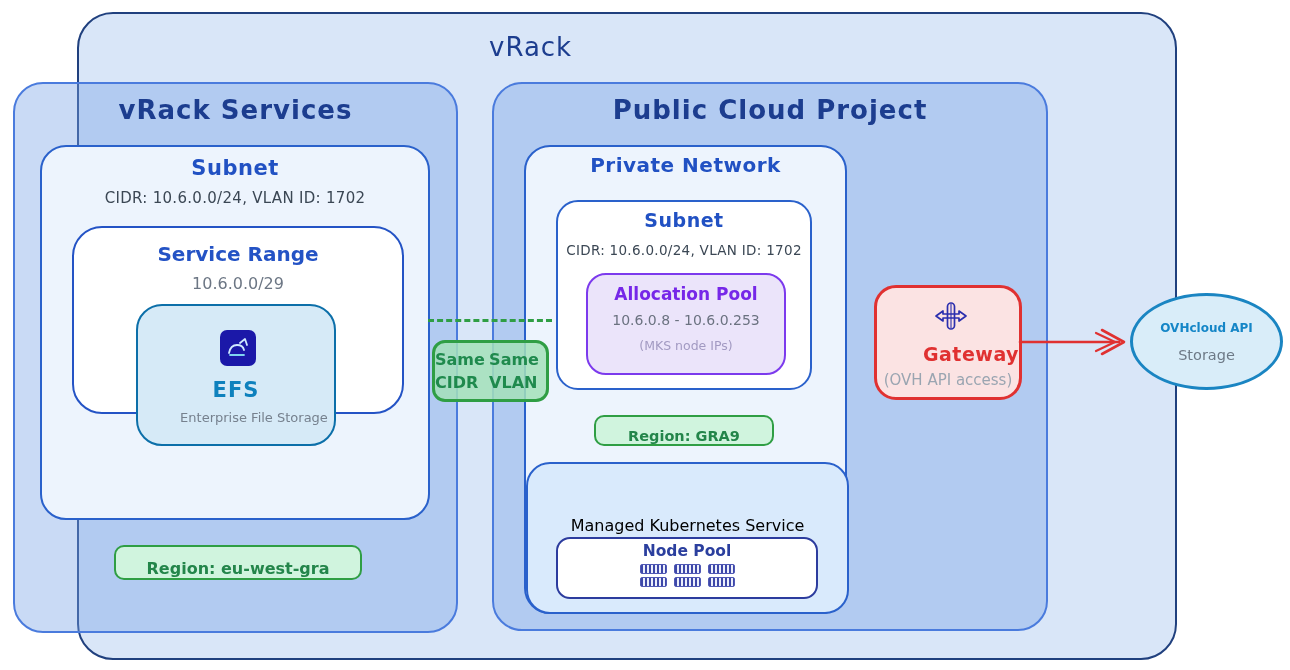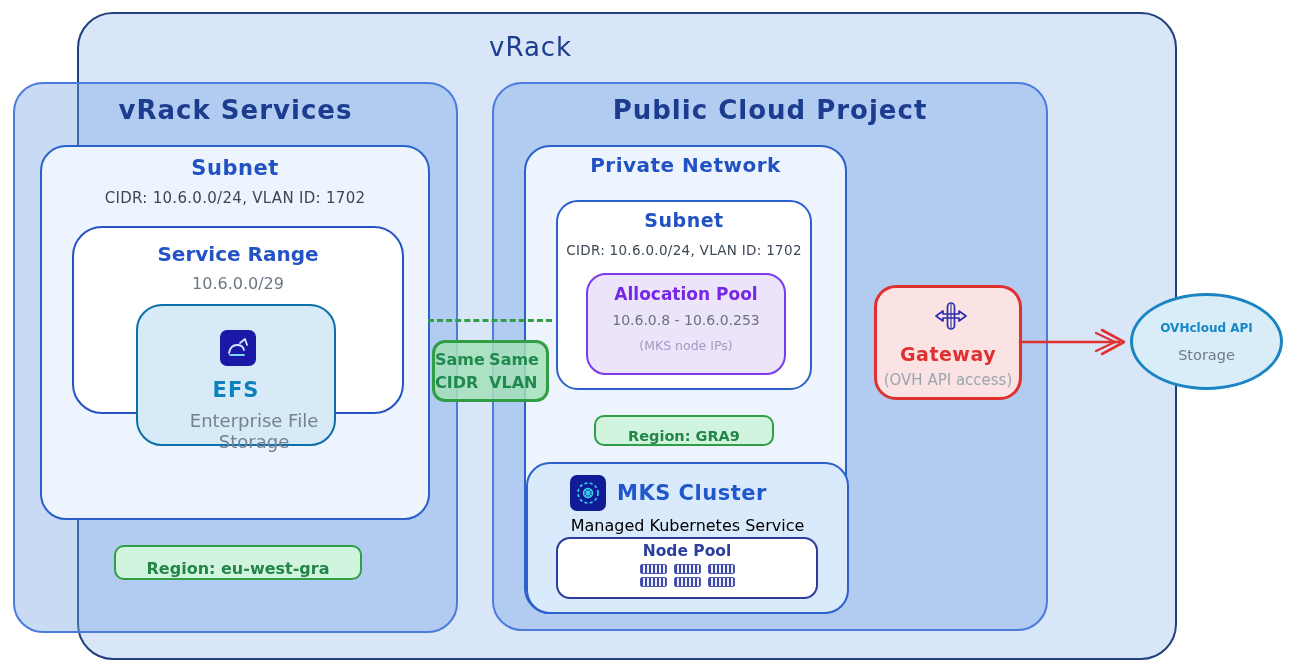--- a/index.html
+++ b/index.html
@@ -28,21 +28,21 @@
 
   .service-range { left:30px; top:79px; width:332px; height:188px; background:#ffffff;
                    border:2.5px solid #2453c5; border-radius:30px; }
   .sr-title { top:14px; font-size:20px; font-weight:bold; color:#2453c5; }
   .sr-cidr { top:46px; font-size:16px; color:#6c7684; }
 
   .efs-box { left:62px; top:76px; width:200px; height:142px; background:#d6eaf7;
              border:2.5px solid #0c6fa9; border-radius:26px; }
   .efs-icon { top:24px; left:82px; width:36px; height:36px; }
   .efs-name { top:72px; font-size:21px; font-weight:bold; color:#0e81bd; letter-spacing:1px; }
-  .efs-sub { top:104px; font-size:18px; color:#76818e;margin-left:36px; }
+  .efs-sub { top:104px; font-size:13px; color:#76818e;margin-left:36px; }
 
   .badge-green { background:#d0f4de; border:2px solid #2f9e44; border-radius:10px;
                  display:flex; align-items:flex-end; justify-content:center;
                  color:#23854a; font-weight:bold; }
   .badge-region-l { left:99px; top:461px; width:248px; height:35px; font-size:16px; }
   .badge-region-r { left:68px; top:268px; width:180px; height:31px; font-size:14.5px; }
 
   
   .dash-line { left:428px; top:319px; width:124px; height:0; border-top:3px dashed #2f9e44; }
   .same-badge { left:432px; top:332px; width:117px; height:62px; background:rgba(163,224,186,0.85);
@@ -77,21 +77,21 @@
   .np-title { top:3px; font-size:15.5px; font-weight:bold; color:#2b3f9e; }
   .np-grid { top:25px; left:0; right:0; display:flex; flex-direction:column; gap:3px; align-items:center; }
   .np-row { display:flex; gap:7px; }
   .container-icon { width:27px; height:10px; border:1.5px solid #5059b5; border-radius:2px;
                     background:repeating-linear-gradient(90deg,#3d47a8 0 2px,#eceffc 2px 4px); }
 
   
   .gateway { left:380px; top:201px; width:148px; height:115px; background:#fbe3e3;
              border:3px solid #e03131; border-radius:22px; }
   .gw-icon { top:10px; left:56px; width:36px; height:36px; }
-  .gw-title { top:55px; font-size:19px; font-weight:bold; color:#e03131; letter-spacing:.5px; }
+  .gw-title { top:55px; font-size:19px; font-weight:bold; color:#e03131; letter-spacing:.5px;text-align:right; }
   .gw-note { top:83px; font-size:15px; color:#9aa5b1; }
 
   
   .api-ellipse { left:1130px; top:293px; width:153px; height:97px; background:#d9edf9;
                  border:3px solid #1a85c2; border-radius:50%; }
   .api-title { top:25px; font-size:12px; font-weight:bold; color:#1586c7; }
   .api-sub { top:51px; font-size:14.5px; color:#6e7a87; }
 
   .arrow-svg { left:1016px; top:322px; width:116px; height:40px; }
   svg { display:block; }
@@ -151,31 +151,20 @@
           <div class="abs ctr alloc-range">10.6.0.8 - 10.6.0.253</div>
           <div class="abs ctr alloc-note">(MKS node IPs)</div>
         </div>
       </div>
 
       <div class="abs badge-green badge-region-r">
         <span>Region: GRA9</span>
       </div>
 
       <div class="abs mks">
-        <div class="abs mks-head">
-          <span class="mks-icon">
-            <svg width="36" height="36" viewBox="0 0 36 36">
-              <rect x="0" y="0" width="36" height="36" rx="7" fill="#101c95"></rect>
-              <circle cx="18" cy="18" r="10" fill="none" stroke="#39d3ea" stroke-width="1.6" stroke-dasharray="3 2.4"></circle>
-              <circle cx="18" cy="18" r="4.5" fill="none" stroke="#39d3ea" stroke-width="1.4"></circle>
-              <path d="M18 13.5 v9 M13.5 18 h9 M15 15 l6 6 M21 15 l-6 6" stroke="#39d3ea" stroke-width="1.1"></path>
-            </svg>
-          </span>
-          <span class="mks-title">MKS Cluster</span>
-        </div>
         <div class="abs ctr mks-sub">Managed Kubernetes Service</div>
 
         <div class="abs node-pool">
           <div class="abs ctr np-title">Node Pool</div>
           <div class="abs np-grid" id="np-grid">
               <div class="np-row">
                 <div class="container-icon"></div>
                 <div class="container-icon"></div>
                 <div class="container-icon"></div>
               </div>

